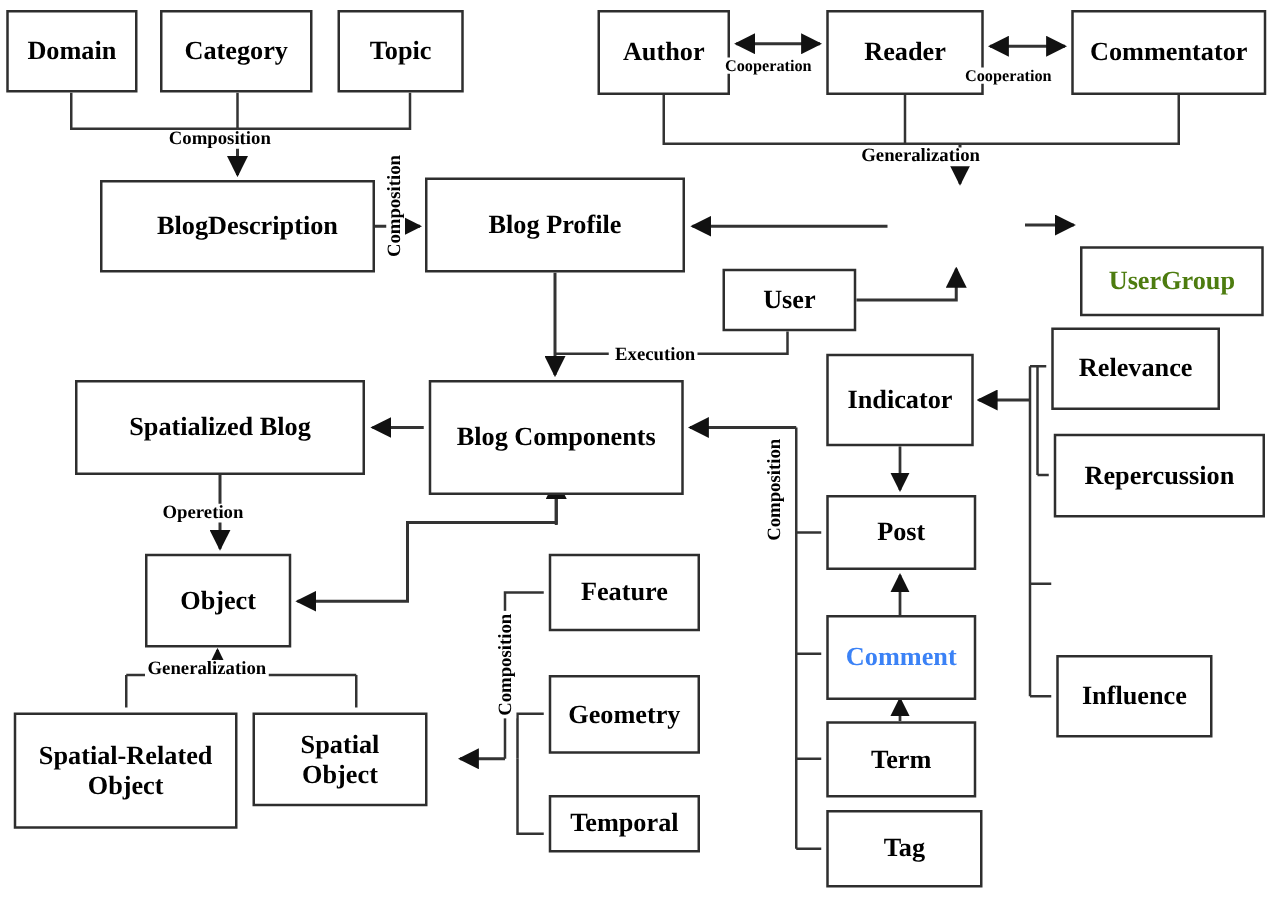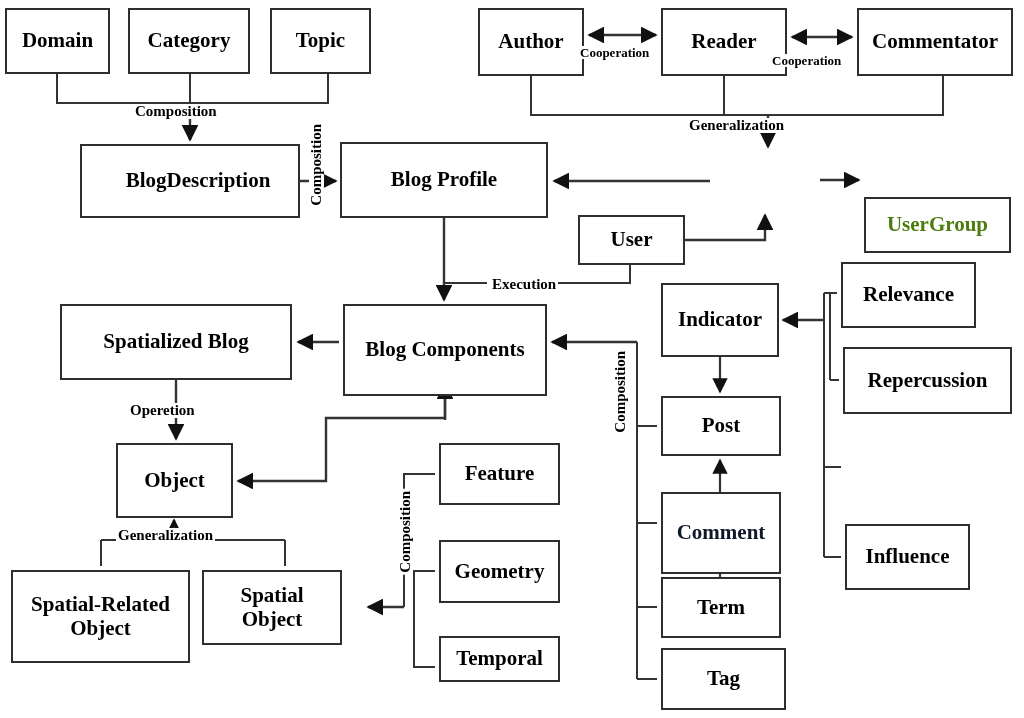--- a/index.html
+++ b/index.html
@@ -145,21 +145,21 @@
   <div class="node" style="left: 340px; top: 142px; width: 208px; height: 76px; font-size: 21px; border-color: rgb(46, 46, 46); color: rgb(0, 0, 0);">Blog Profile</div>
   <div class="node" style="left: 864px; top: 152px; width: 147px; height: 56px; font-size: 21px; border-color: rgb(46, 46, 46); color: #4d7c0f; margin-top: 45px;">UserGroup</div>
   <div class="node" style="left: 578px; top: 215px; width: 107px; height: 50px; font-size: 21px; border-color: rgb(46, 46, 46); color: rgb(0, 0, 0);">User</div>
   <div class="node" style="left: 60px; top: 304px; width: 232px; height: 76px; font-size: 21px; border-color: rgb(46, 46, 46); color: rgb(0, 0, 0);">Spatialized Blog</div>
   <div class="node" style="left: 343px; top: 304px; width: 204px; height: 92px; font-size: 21px; border-color: rgb(46, 46, 46); color: rgb(0, 0, 0);">Blog Components</div>
   <div class="node" style="left: 661px; top: 283px; width: 118px; height: 74px; font-size: 21px; border-color: rgb(46, 46, 46); color: rgb(0, 0, 0);">Indicator</div>
   <div class="node" style="left: 841px; top: 262px; width: 135px; height: 66px; font-size: 21px; border-color: rgb(46, 46, 46); color: rgb(0, 0, 0);">Relevance</div>
   <div class="node" style="left: 843px; top: 347px; width: 169px; height: 67px; font-size: 21px; border-color: rgb(46, 46, 46); color: rgb(0, 0, 0);">Repercussion</div>
   <div class="node" style="left: 845px; top: 524px; width: 125px; height: 66px; font-size: 21px; border-color: rgb(46, 46, 46); color: rgb(0, 0, 0);">Influence</div>
   <div class="node" style="left: 661px; top: 396px; width: 120px; height: 60px; font-size: 21px; border-color: rgb(46, 46, 46); color: rgb(0, 0, 0);">Post</div>
-  <div class="node" style="left: 661px; top: 492px; width: 120px; height: 82px; font-size: 21px; border-color: rgb(46, 46, 46); color: #0f172a; text-align: right;">Comment</div>
+  <div class="node" style="left: 661px; top: 492px; width: 120px; height: 68px; font-size: 21px; border-color: rgb(46, 46, 46); color: #3b82f6; text-align: right;">Comment</div>
   <div class="node" style="left: 661px; top: 577px; width: 120px; height: 61px; font-size: 21px; border-color: rgb(46, 46, 46); color: rgb(0, 0, 0);">Term</div>
   <div class="node" style="left: 661px; top: 648px; width: 125px; height: 62px; font-size: 21px; border-color: rgb(46, 46, 46); color: rgb(0, 0, 0);">Tag</div>
   <div class="node" style="left: 116px; top: 443px; width: 117px; height: 75px; font-size: 21px; border-color: rgb(46, 46, 46); color: rgb(0, 0, 0);">Object</div>
   <div class="node" style="left: 11px; top: 570px; width: 179px; height: 93px; font-size: 21px; border-color: rgb(46, 46, 46); color: rgb(0, 0, 0);">Spatial-Related Object</div>
   <div class="node" style="left: 202px; top: 570px; width: 140px; height: 75px; font-size: 21px; border-color: rgb(46, 46, 46); color: rgb(0, 0, 0);">Spatial Object</div>
   <div class="node" style="left: 439px; top: 443px; width: 121px; height: 62px; font-size: 21px; border-color: rgb(46, 46, 46); color: rgb(0, 0, 0);">Feature</div>
   <div class="node" style="left: 439px; top: 540px; width: 121px; height: 63px; font-size: 21px; border-color: rgb(46, 46, 46); color: rgb(0, 0, 0);">Geometry</div>
   <div class="node" style="left: 439px; top: 636px; width: 121px; height: 46px; font-size: 21px; border-color: rgb(46, 46, 46); color: rgb(0, 0, 0);">Temporal</div>
 
   <div class="edge-label" style="left: 133px; top: 104px; font-size: 15px;">Composition</div>

